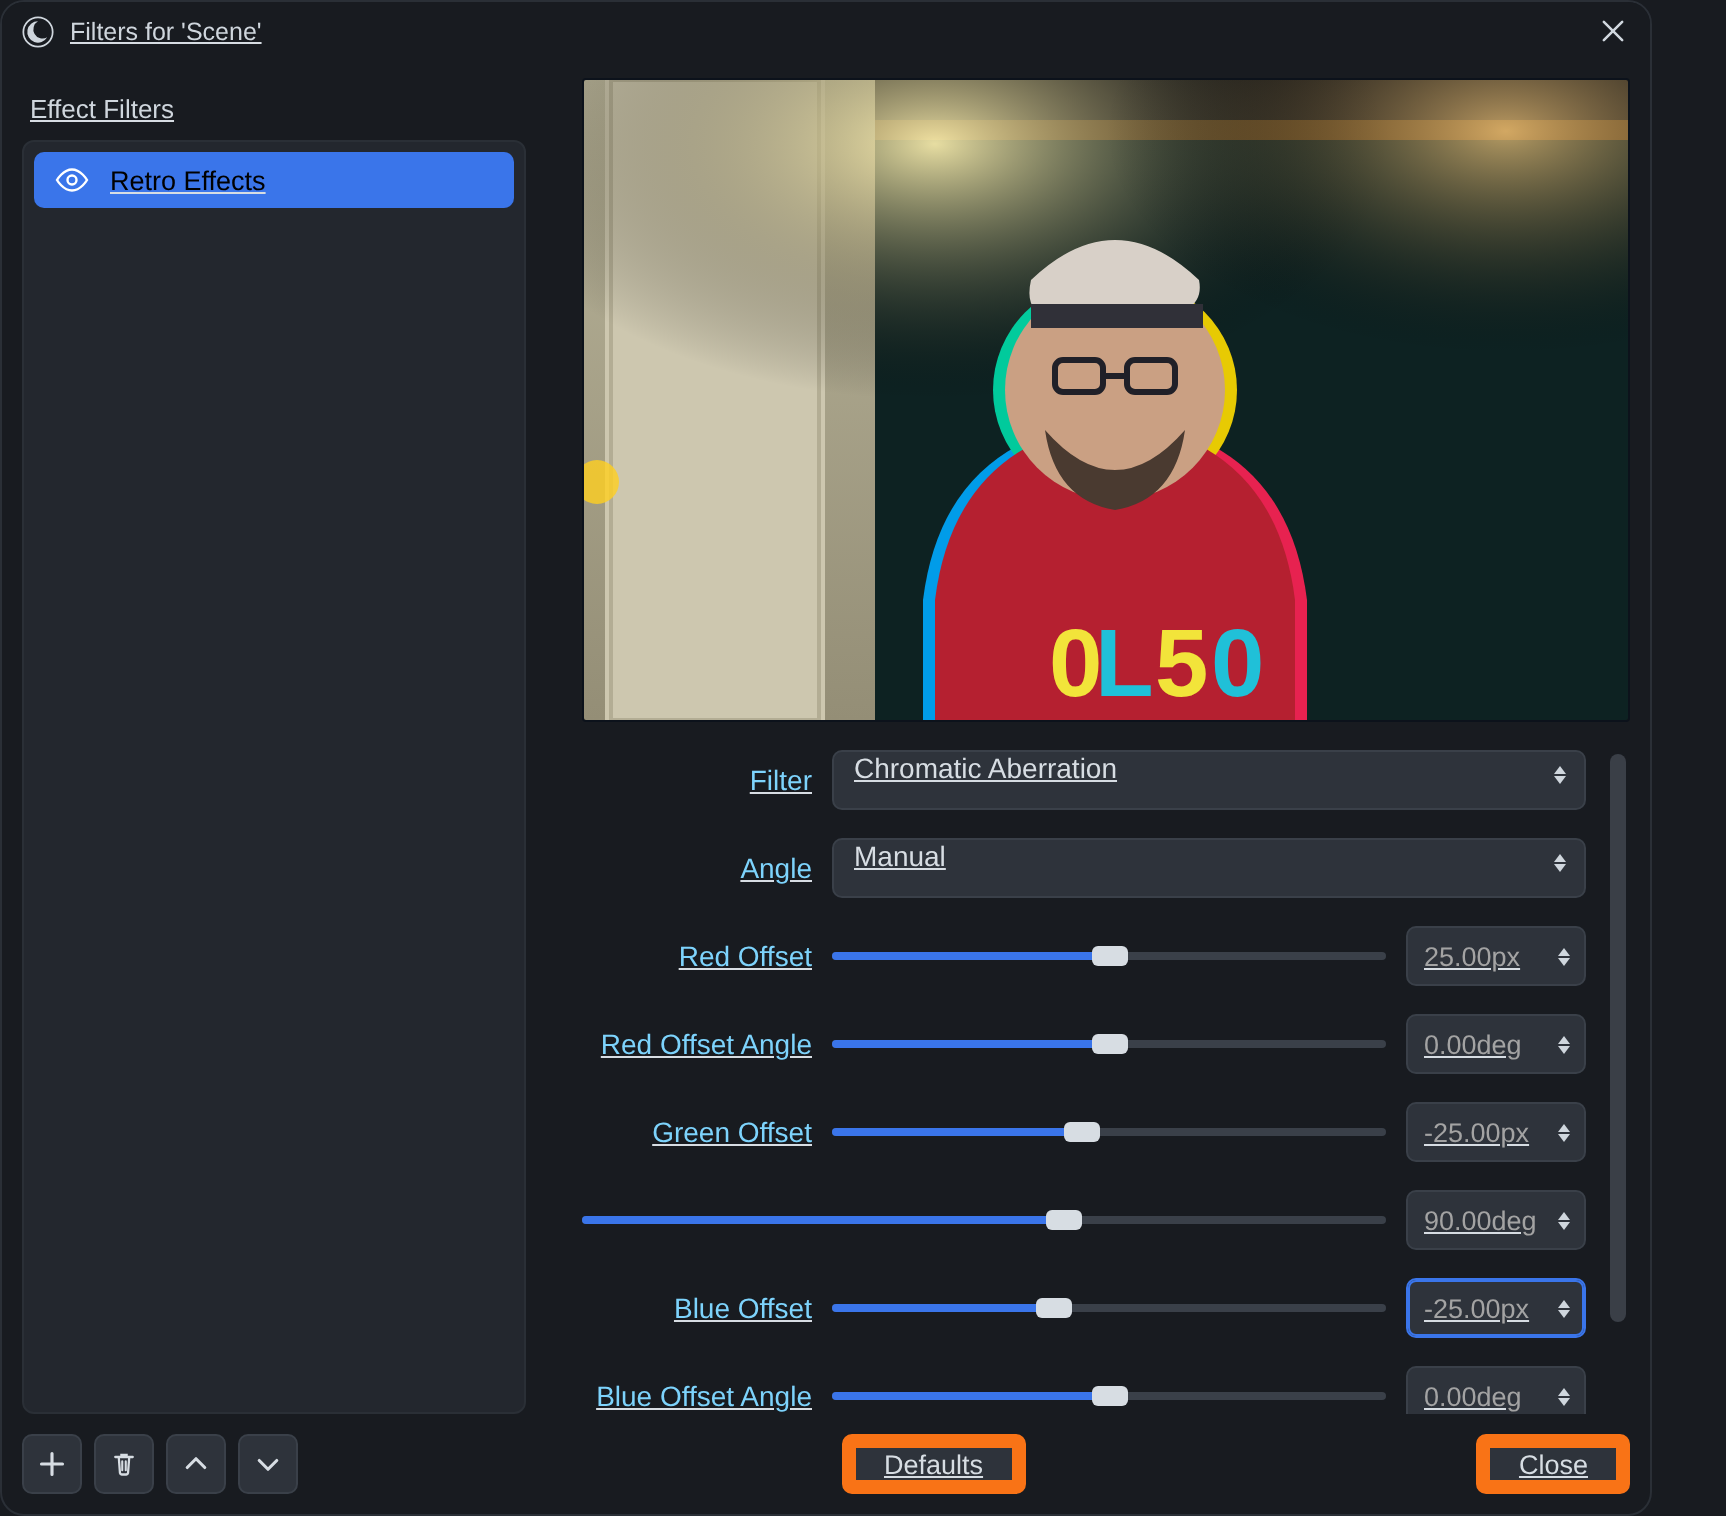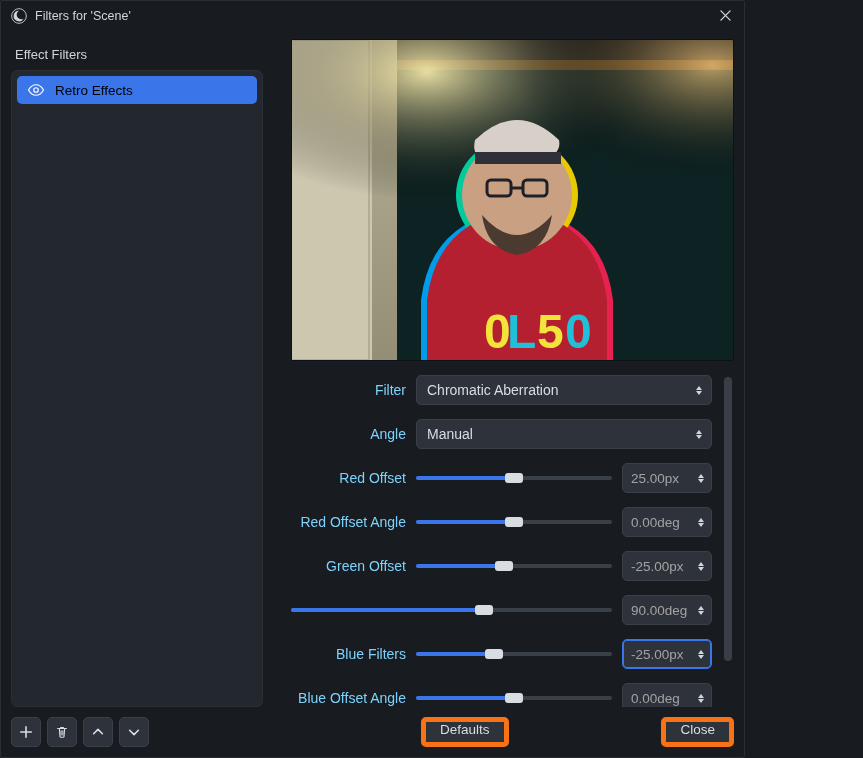--- a/index.html
+++ b/index.html
@@ -6,27 +6,28 @@
   html, body {
     width: 863px;
     height: 758px;
     font-family: "Segoe UI", Arial, sans-serif;
     font-size: 13px;
     color: #d7dde3;
     background: #181b20;
     overflow: hidden;
   }
   .window {
-    width: 745px;
+    width: 826px;
     height: 758px;
     display: flex;
     flex-direction: column;
     border: 1px solid #2a2f36;
-    border-radius: 2px;
+    border-radius: 12px;
     overflow: hidden;
+    text-decoration: underline;
   }
   .titlebar {
     height: 30px;
     display: flex;
     align-items: center;
     padding: 0 6px 0 10px;
     background: #181b20;
     border-bottom: 1px solid #181b20;
   }
   .titlebar .app-icon {
@@ -139,21 +140,21 @@
     gap: 10px;
   }
   .row .label {
     width: 115px;
     text-align: right;
     color: #7dd3fc;
     font-size: 14px;
   }
   .select {
     flex: 1;
-    display: flex; align-items: center;
+    display: flex; align-items: flex-start;
     height: 30px;
     background: #2e333b;
     border: 1px solid #3a4049;
     border-radius: 5px;
     padding: 0 6px 0 10px;
     color: #d7dde3;
     font-size: 14px;
     cursor: pointer;
     justify-content: space-between;
   }
@@ -220,23 +221,23 @@
     border: 1px solid #3a4049;
     border-radius: 5px;
     display: flex; align-items: center; justify-content: center;
     color: #d7dde3;
     cursor: pointer;
   }
   .txt-btn {
     height: 30px;
     padding: 0 14px;
     background: #2e333b;
-    border: 5px solid #f97316;
+    border: 7px solid #f97316;
     border-radius: 5px;
-    display: flex; justify-content: center;
+    display: flex; align-items: center; justify-content: center;
     color: #d7dde3;
     font-size: 13.5px;
     cursor: pointer;
   }
   .spacer { flex: 1; }
   .defaults-group { margin-left: 266px; display:flex; }
 </style>
 </head>
 <body>
 
@@ -406,21 +407,21 @@
               </div>
               <div class="spin">
                 <span>90.00deg</span>
                 <span class="updown">
                   <span class="caret up"></span>
                   <span class="caret down"></span>
                 </span>
               </div>
             </div>
             <div class="row slider-row">
-              <div class="label">Blue Filters</div>
+              <div class="label">Blue Offset</div>
               <div class="slider">
                 <div class="track"></div>
                 <div class="fill" style="width:40%"></div>
                 <div class="thumb" style="left:40%"></div>
               </div>
               <div class="spin focused">
                 <span>-25.00px</span>
                 <span class="updown">
                   <span class="caret up"></span>
                   <span class="caret down"></span>

